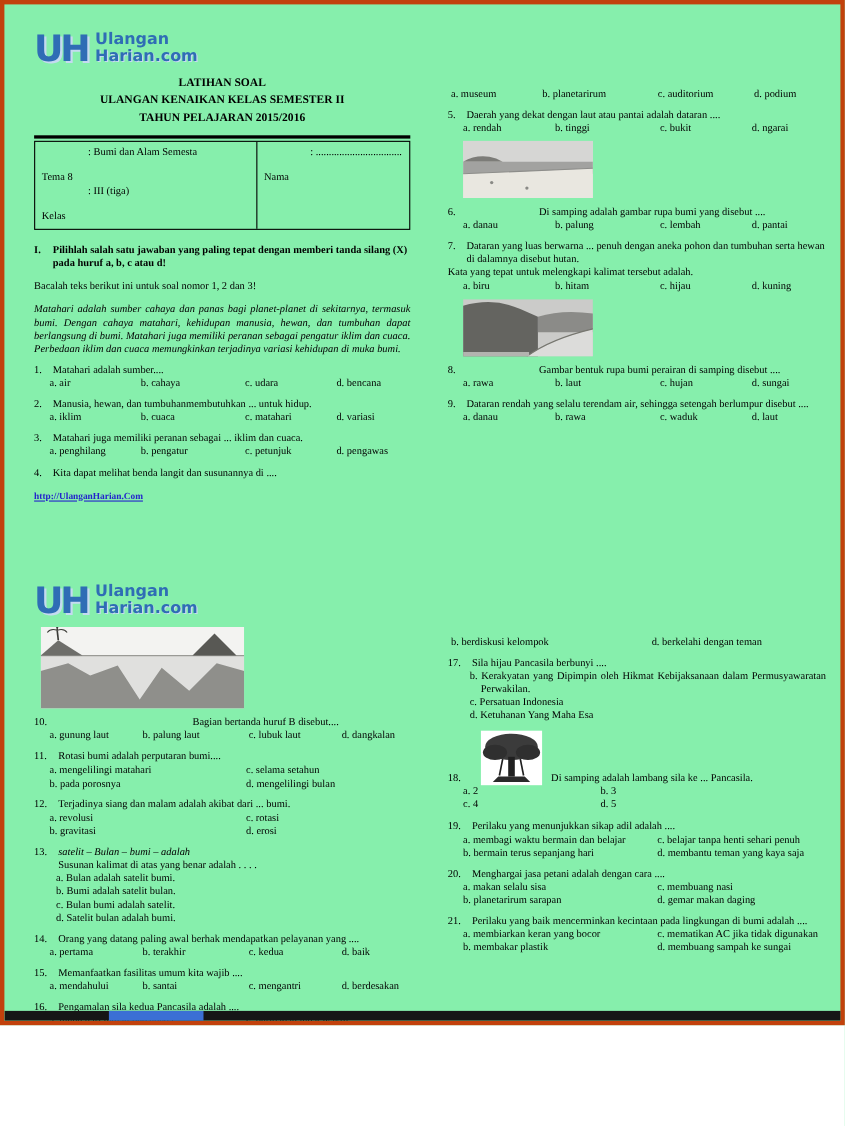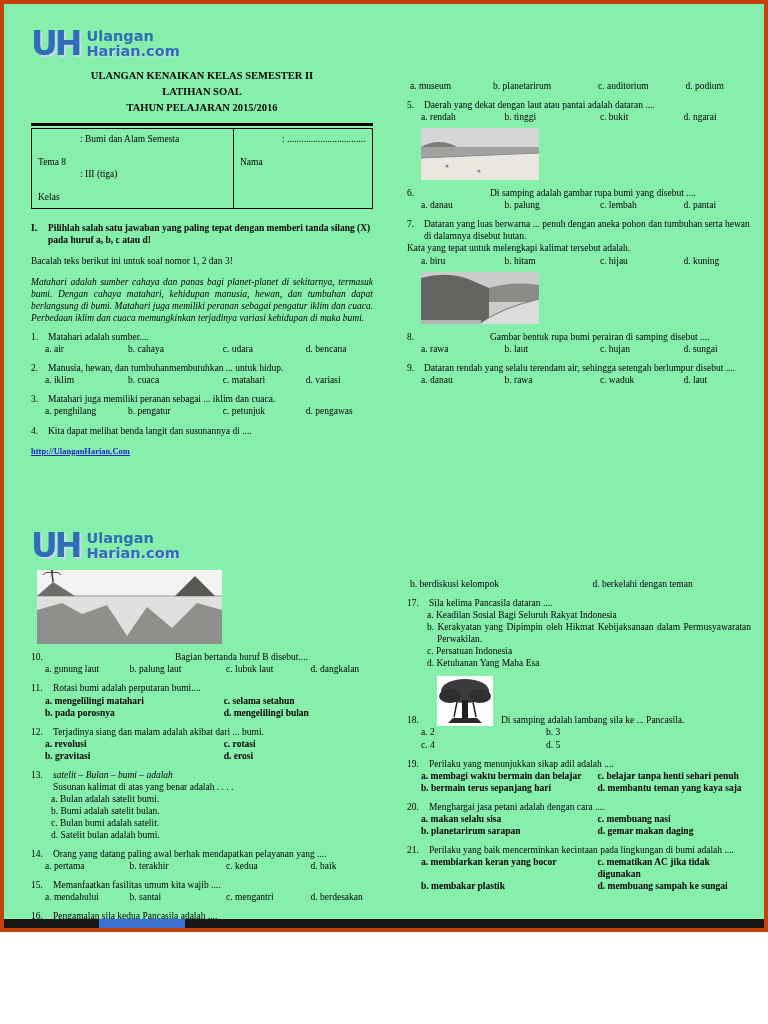--- a/index.html
+++ b/index.html
@@ -34,21 +34,21 @@
   .italic{font-style:italic;}
   .passage-intro{margin-top:9px;}
   .passage{font-style:italic;margin-top:9px;text-align:justify;}
 
   .q{margin-top:7px;}
   .qline{display:flex;}
   .cont-line{padding-left:0;}
   .opts4{display:grid;grid-template-columns:1.05fr 1.2fr 1.05fr .85fr;padding-left:14px;}
   .opts4-q4{display:grid;grid-template-columns:.95fr 1.2fr 1fr .75fr;padding-left:3px;}
   .opts4-tight{display:grid;grid-template-columns:repeat(2,1fr);max-width:250px;padding-left:14px;}
-  .opts2{display:grid;grid-template-columns:1.15fr 1fr;padding-left:14px;font-weight:bold;}
+  .opts2{display:grid;grid-template-columns:1.15fr 1fr;padding-left:14px;}
   .opts2-flush{display:grid;grid-template-columns:1.15fr 1fr;padding-left:3px;}
   .optlist{padding-left:20px;}
   .opt-cont{padding-left:10px;}
   .sub-indent{padding-left:22px;}
   .spread{text-align:justify;text-align-last:justify;}
 
   .photo{display:block;margin:5px 0 3px 14px;}
   .photo-wide{display:block;margin:4px 0 2px 6px;}
   .q18-row{display:flex;align-items:flex-end;gap:8px;}
   .doc-link{display:inline-block;margin-top:9px;color:#2323cc;font-weight:bold;font-size:8.5px;text-decoration:underline;cursor:pointer;}
@@ -65,22 +65,22 @@
 
     <div class="logo">
       <span class="logo-mono">UH</span>
       <span class="logo-text">
         <span class="logo-top">Ulangan</span>
         <span class="logo-bottom">Harian.com</span>
       </span>
     </div>
 
     <div class="doc-title">
+      <div>LATIHAN SOAL</div>
       <div>ULANGAN KENAIKAN KELAS SEMESTER II</div>
-      <div>LATIHAN SOAL</div>
       <div>TAHUN PELAJARAN 2015/2016</div>
     </div>
 
     <div class="thick-rule"></div>
 
     <div class="info-box">
       <div class="info-left">
         <div class="info-row">
           <span class="info-label">Tema 8</span>
           <span>: Bumi dan Alam Semesta</span>
@@ -371,24 +371,23 @@
   <div class="col" id="p2-right">
 
     <div class="opts2-flush">
       <span>b. berdiskusi kelompok</span>
       <span>d. berkelahi dengan teman</span>
     </div>
 
     <div class="q">
       <div class="qline">
         <span class="qnum2">17.</span>
-        <span class="qtext">Sila kelima Pancasila dataran ....</span>
+        <span class="qtext">Sila hijau Pancasila berbunyi ....</span>
       </div>
       <div class="optlist">
-        <div>a. Keadilan Sosial Bagi Seluruh Rakyat Indonesia</div>
         <div class="spread">b. Kerakyatan yang Dipimpin oleh Hikmat Kebijaksanaan dalam Permusyawaratan</div>
         <div class="opt-cont">Perwakilan.</div>
         <div>c. Persatuan Indonesia</div>
         <div>d. Ketuhanan Yang Maha Esa</div>
       </div>
     </div>
 
     <div class="q">
       <div class="q18-row">
         <span class="qnum2">18.</span>

